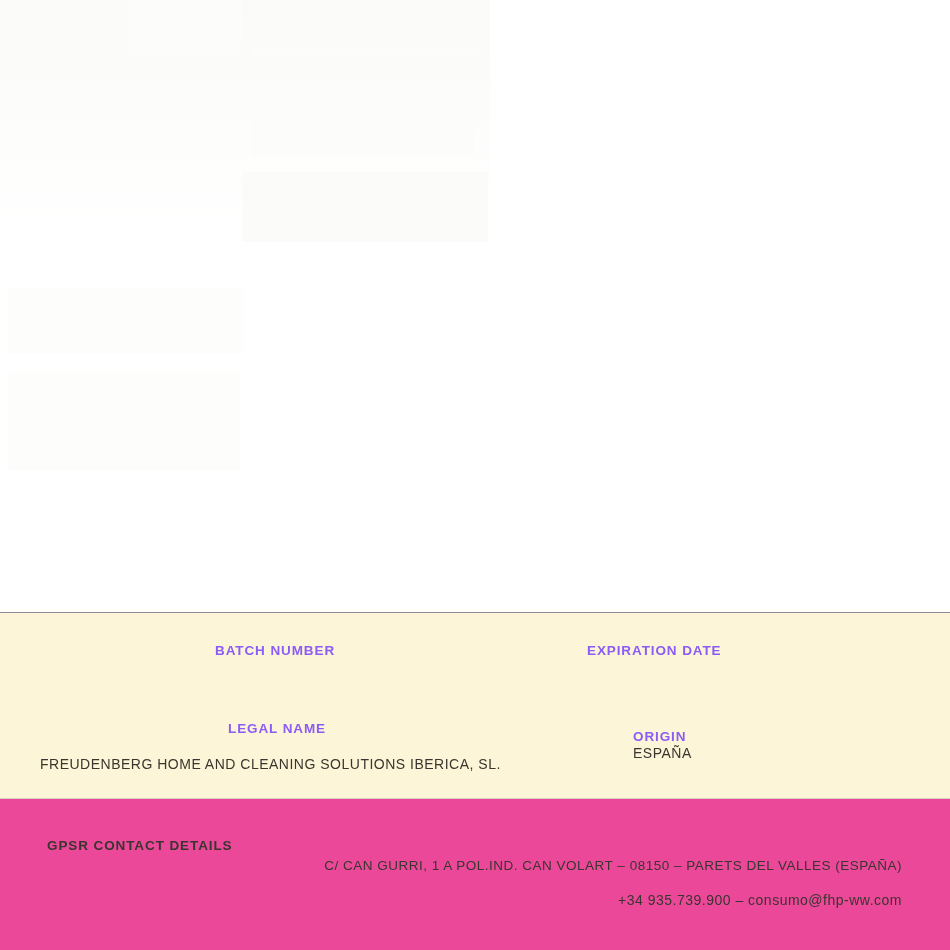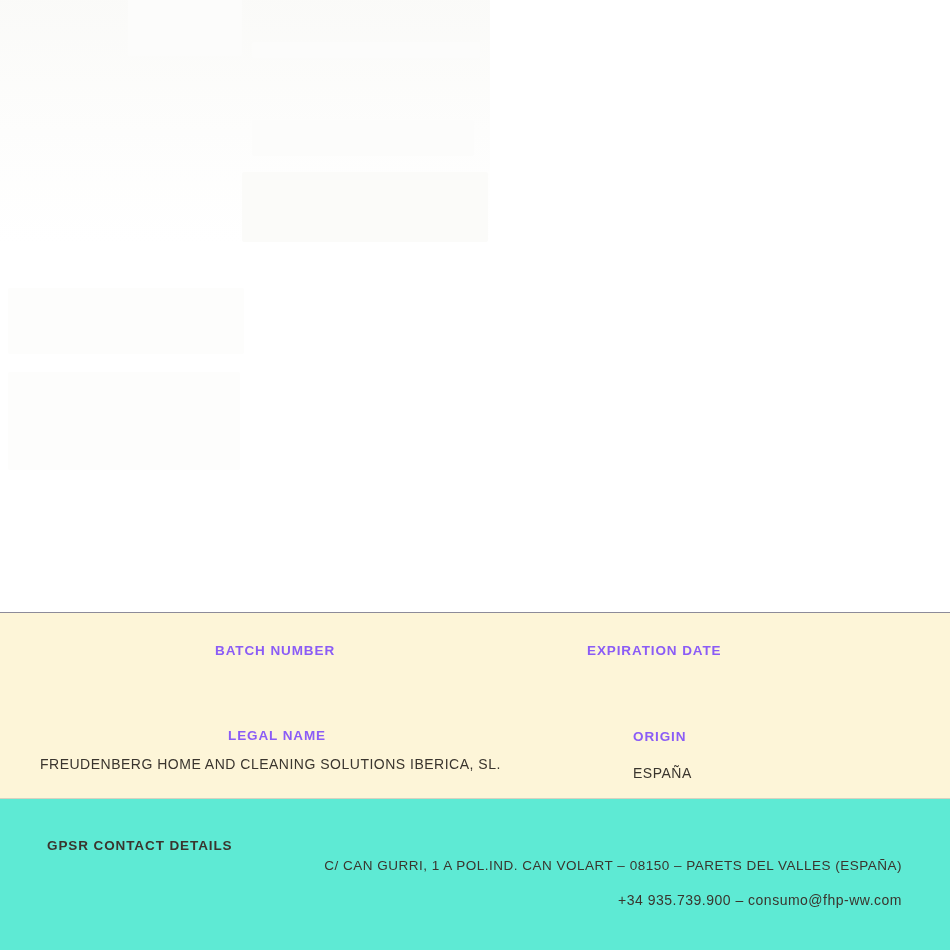--- a/index.html
+++ b/index.html
@@ -76,37 +76,37 @@
   }
   .col-value {
     position: absolute;
     font-size: 14px;
     letter-spacing: 0.5px;
     color: #3a352e;
     white-space: nowrap;
   }
   .batch-label   { left: 215px; top: 30px; }
   .exp-label     { left: 587px; top: 30px; }
-  .legal-label   { left: 228px; top: 115px; }
+  .legal-label   { left: 228px; top: 108px; }
   .origin-label  { left: 633px; top: 116px; }
   .legal-value   { left: 40px;  top: 143px; }
-  .origin-value  { left: 633px; top: 152px; text-align: center; }
+  .origin-value  { left: 633px; top: 132px; text-align: center; }
 
   .rule-light {
     position: absolute;
     left: 0;
     bottom: 0;
     width: 100%;
     height: 1px;
     background: #d8d2c0;
   }
 
   
   .gpsr-block {
-    background: #5eead4;
+    background: #ec4899;
     flex: 1;
     position: relative;
   }
   .gpsr-title {
     position: absolute;
     left: 47px;
     top: 39px;
     font-size: 13.5px;
     font-weight: bold;
     letter-spacing: 0.9px;

